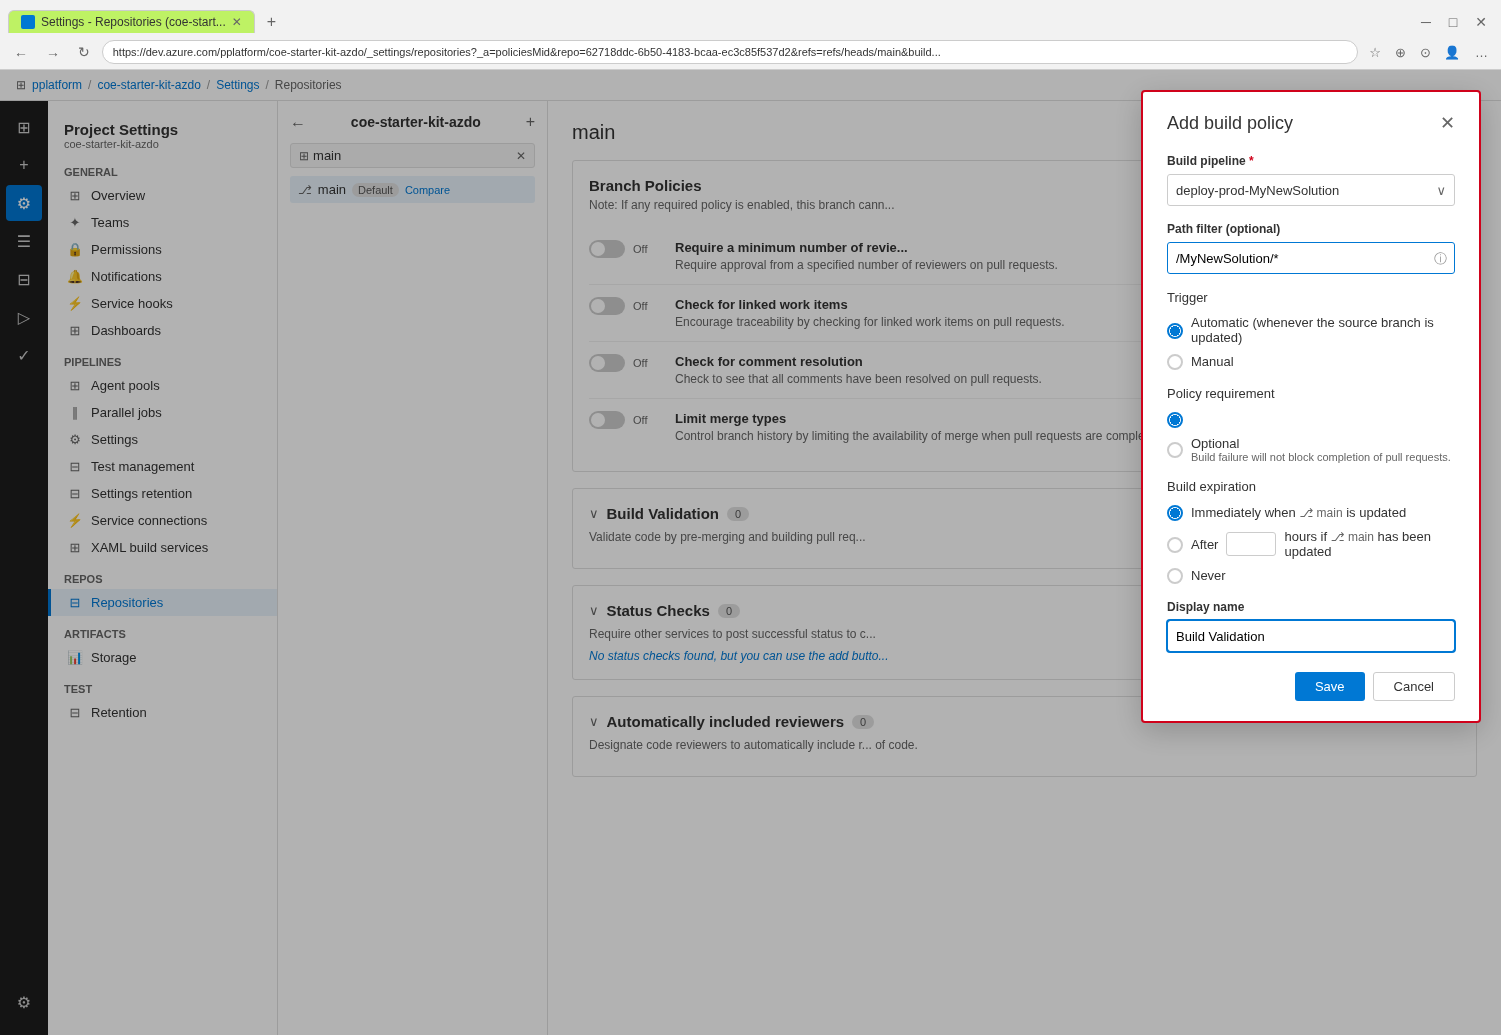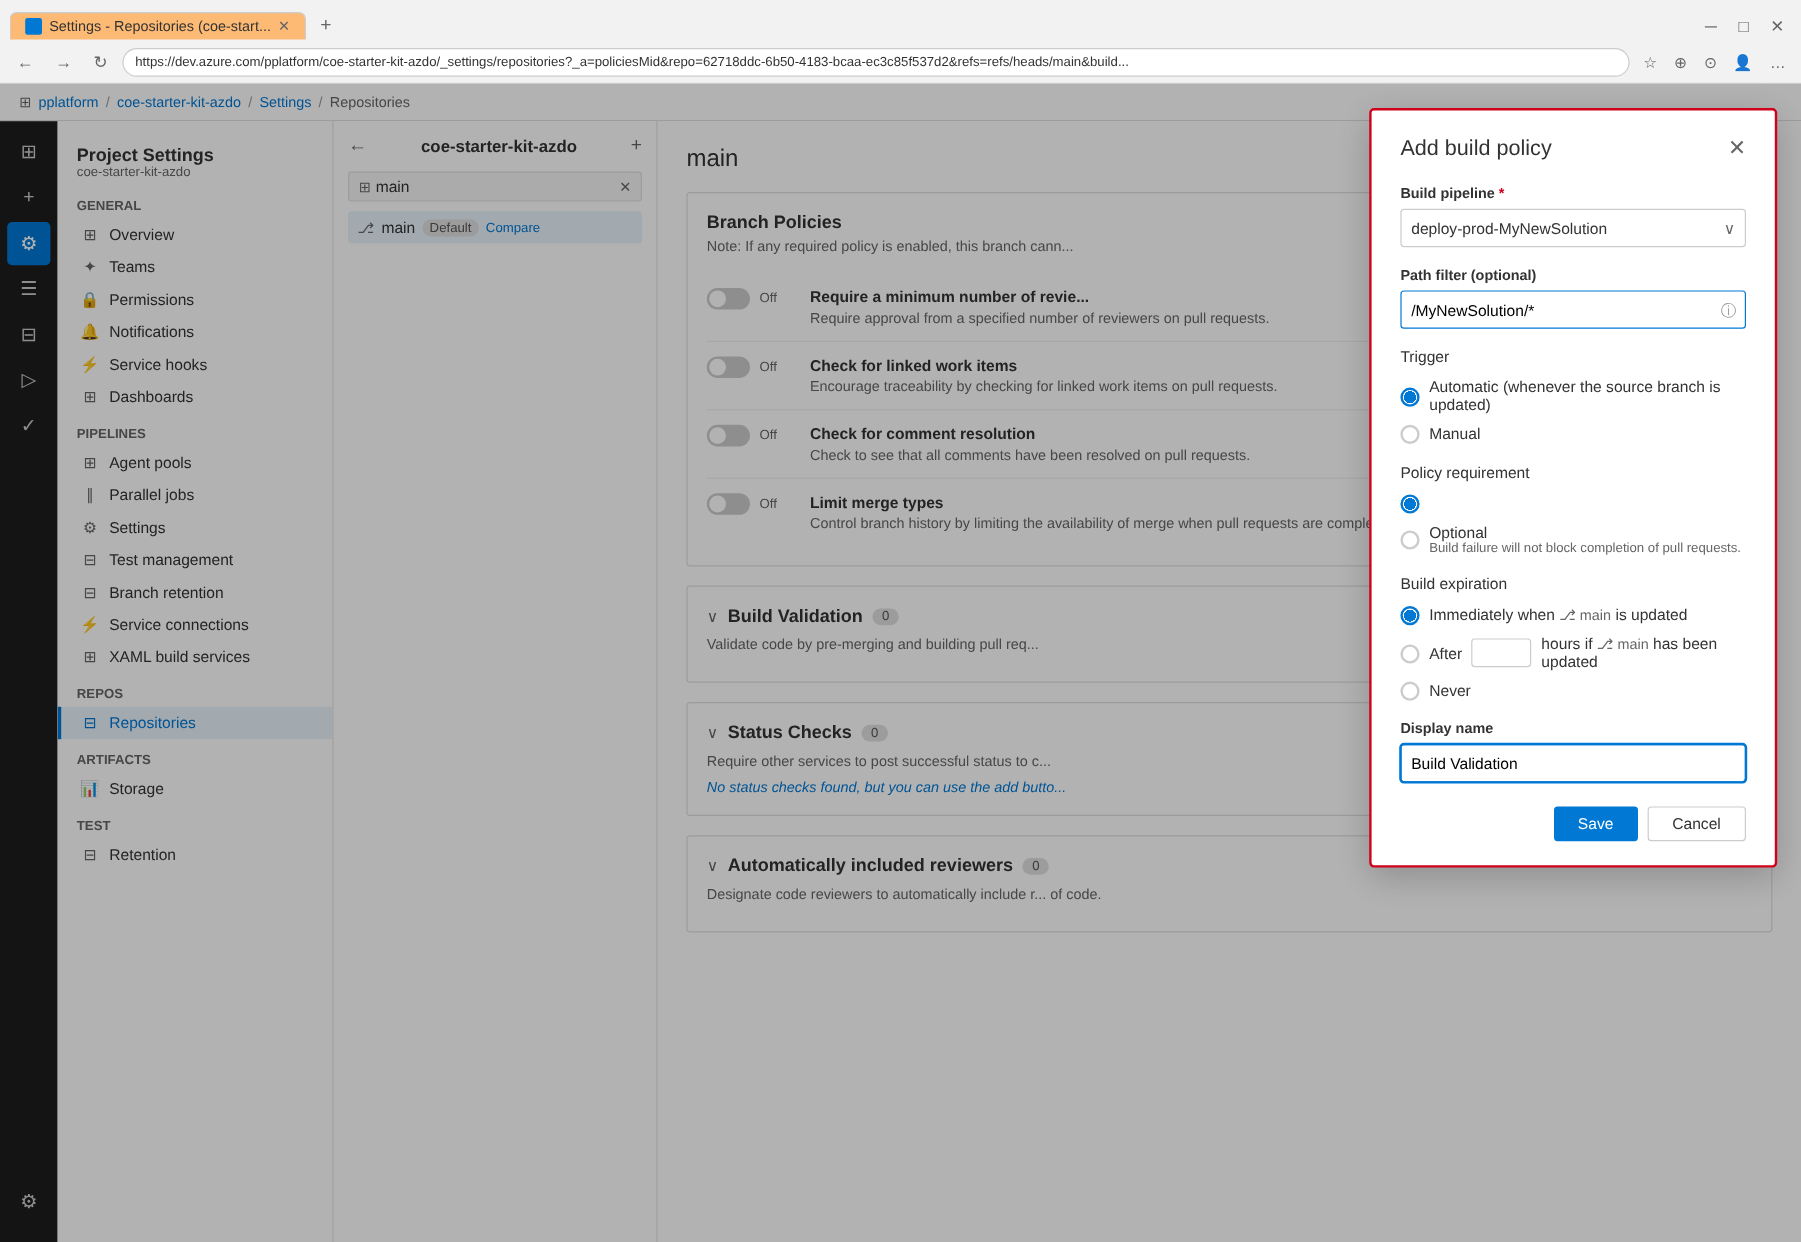--- a/index.html
+++ b/index.html
@@ -1,21 +1,21 @@
 <!DOCTYPE html>
 <html><head>
   <meta charset="utf-8">
   <style>
     * { box-sizing: border-box; margin: 0; padding: 0; }
     body { font-family: 'Segoe UI', Arial, sans-serif; font-size: 13px; background: #fff; color: #333; height: 1035px; width: 1501px; overflow: hidden; }
 
     
     .browser-chrome { background: #f2f2f2; height: 70px; display: flex; flex-direction: column; border-bottom: 1px solid #ccc; }
     .browser-tab-bar { display: flex; align-items: center; padding: 8px 8px 0; gap: 4px; height: 36px; }
-    .browser-tab { display: flex; align-items: center; background: #fdba74; border: 1px solid #ccc; border-bottom: none; padding: 4px 12px; border-radius: 6px 6px 0 0; font-size: 12px; gap: 6px; min-width: 180px; }
+    .browser-tab { display: flex; align-items: center; background: #bef264; border: 1px solid #ccc; border-bottom: none; padding: 4px 12px; border-radius: 6px 6px 0 0; font-size: 12px; gap: 6px; min-width: 180px; }
     .browser-tab .tab-favicon { width: 14px; height: 14px; background: #0078d4; border-radius: 2px; }
     .browser-tab .tab-close { margin-left: auto; cursor: pointer; color: #666; }
     .browser-new-tab { background: none; border: none; cursor: pointer; font-size: 16px; color: #666; padding: 4px 8px; }
     .browser-controls { display: flex; align-items: center; padding: 4px 8px; gap: 6px; height: 34px; }
     .browser-nav-btn { background: none; border: none; cursor: pointer; font-size: 14px; color: #666; padding: 4px 6px; border-radius: 3px; }
     .browser-address-bar { flex: 1; height: 24px; border: 1px solid #ccc; border-radius: 12px; padding: 0 10px; font-size: 11px; color: #333; background: #fff; }
     .browser-actions { display: flex; gap: 4px; }
     .browser-action-btn { background: none; border: none; cursor: pointer; font-size: 13px; color: #666; padding: 3px 5px; }
 
     
@@ -211,21 +211,21 @@
     <div class="sidebar-item">
       <span class="sidebar-item-icon">⚙</span>
       <span>Settings</span>
     </div>
     <div class="sidebar-item">
       <span class="sidebar-item-icon">⊟</span>
       <span>Test management</span>
     </div>
     <div class="sidebar-item">
       <span class="sidebar-item-icon">⊟</span>
-      <span>Branch retention</span>
+      <span>Settings retention</span>
     </div>
     <div class="sidebar-item">
       <span class="sidebar-item-icon">⚡</span>
       <span>Service connections</span>
     </div>
     <div class="sidebar-item">
       <span class="sidebar-item-icon">⊞</span>
       <span>XAML build services</span>
     </div>
 

